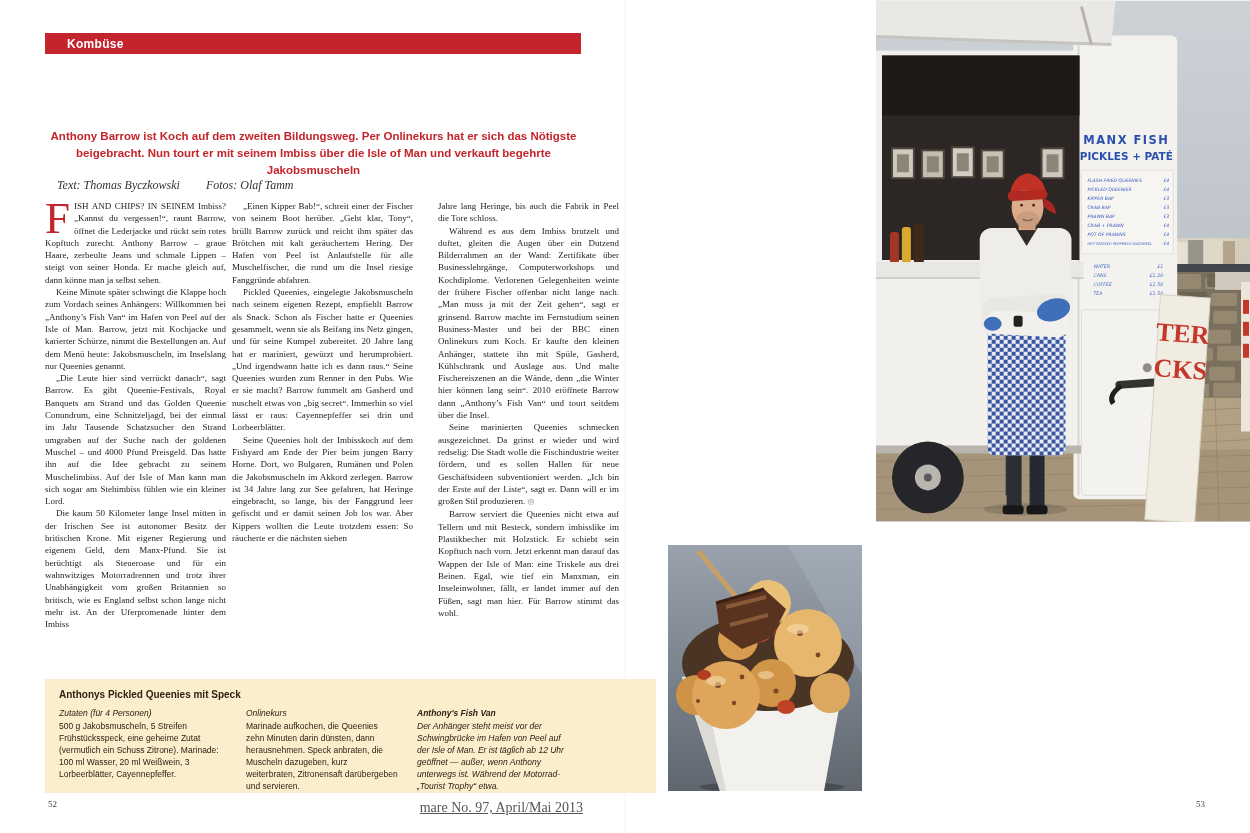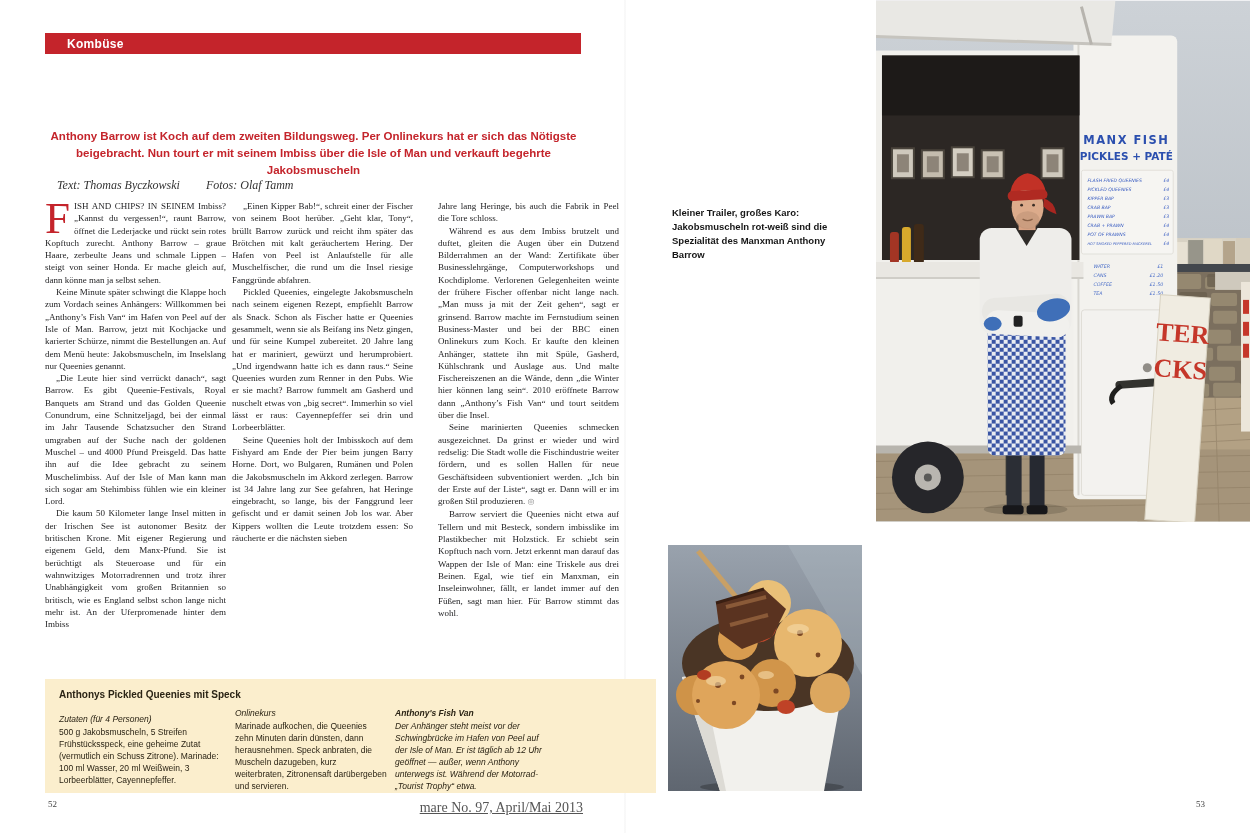--- a/index.html
+++ b/index.html
@@ -21,21 +21,21 @@
   .col{position:absolute;top:200px;width:181px;font-size:9px;line-height:12.3px;
           text-align:justify;}
   .col p{margin:0;}
   .col p.indent{text-indent:11px;}
   .dropcap{float:left;color:#c4242b;font-size:45px;line-height:34px;padding:1px 4px 0 0;}
   .endmark{color:#8a8a8a;font-size:8px;}
   .recipe-box{position:absolute;left:45px;top:679px;width:611px;height:114px;background:#fbeecd;
           font-family:"Liberation Sans",sans-serif;color:#2b2415;box-sizing:border-box;
           padding:10px 14px 8px 14px;}
   .recipe-title{font-weight:bold;font-size:10px;margin-bottom:7px;}
-  .recipe-cols{display:flex;gap:8px;align-items:center;}
+  .recipe-cols{display:flex;gap:19px;}
   .recipe-col{font-size:8.5px;line-height:12px;}
   .recipe-col.a{width:168px;}
   .recipe-col.b{width:152px;}
   .recipe-col.c{width:157px;font-style:italic;}
   .recipe-head{font-style:italic;margin:0 0 1px 0;}
   .recipe-head.bold{font-weight:bold;}
   .caption{position:absolute;left:672px;top:206px;width:170px;
           font-family:"Liberation Sans",sans-serif;font-weight:bold;font-size:9.5px;
           line-height:14px;color:#161616;}
   .photo{position:absolute;display:block;}
@@ -93,21 +93,20 @@
       <div class="recipe-col c">
         <p class="recipe-head bold">Anthony's Fish Van</p>
         <span>Der Anhänger steht meist vor der Schwingbrücke im Hafen von Peel auf der Isle of Man. Er ist täglich ab 12 Uhr geöffnet — außer, wenn Anthony unterwegs ist. Während der Motorrad-„Tourist Trophy“ etwa.</span>
       </div>
     </div>
   </div>
 
   <div class="pagenum" style="left:48px;">52</div>
   <div class="footer-credit">mare No. 97, April/Mai 2013</div>
 
-  <div class="caption">Kleiner Trailer, großes Karo: Jakobsmuscheln rot-weiß sind die Spezialität des Manxman Anthony Barrow</div>
 
   <svg class="photo" style="left:876px;top:0;" width="374" height="522" viewBox="0 0 375 522">
     <defs>
       <linearGradient id="sky" x1="0" y1="0" x2="0" y2="1">
         <stop offset="0" stop-color="#cdd2d7"></stop>
           <stop offset="1" stop-color="#aeb5bc"></stop>
       </linearGradient>
       <pattern id="check" width="8" height="8" patternUnits="userSpaceOnUse">
         <rect width="8" height="8" fill="#e9ecf2"></rect>
         <rect width="4" height="4" fill="#3a55a4"></rect>

